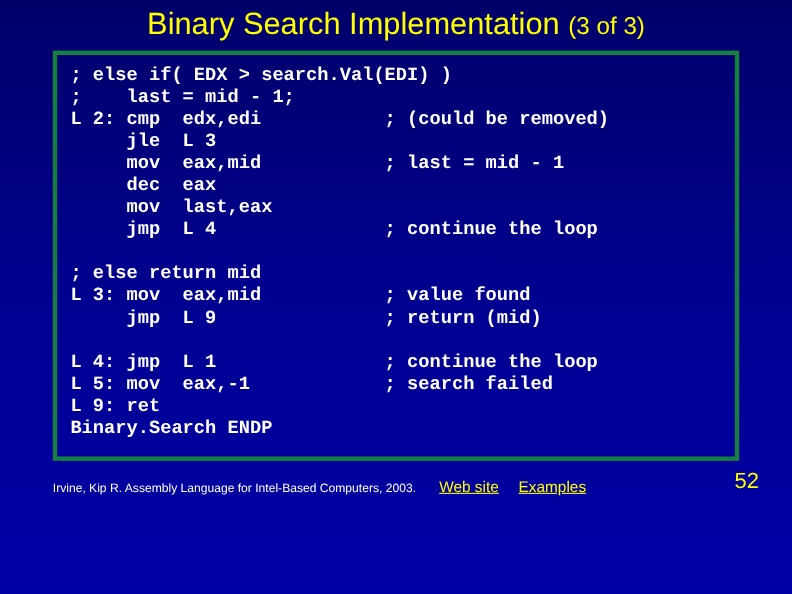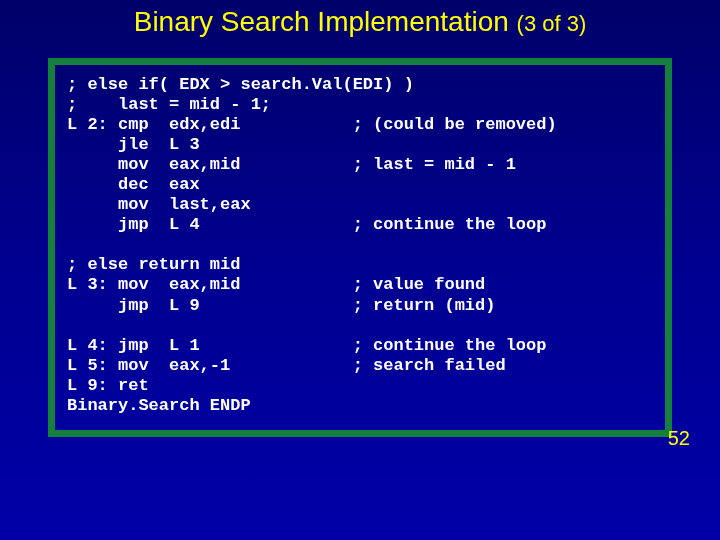--- a/index.html
+++ b/index.html
@@ -23,22 +23,22 @@
     font-size: 28px;
     font-weight: normal;
     text-align: center;
     padding-top: 6px;
     padding-bottom: 8px;
   }
   .title .sub {
     font-size: 22px;
   }
   .codebox {
-    margin: 12px 48px;
-    border: 7px solid #15803d;
+    margin: 0 48px;
+    border: 4px solid #15803d;
     padding: 10px 12px 14px 12px;
     color: #ffffff;
     font-family: "Courier New", Courier, monospace;
     font-size: 17px;
     font-weight: bold;
     line-height: 1.18;
     white-space: pre;
   }
   .footer {
     position: absolute;
@@ -91,16 +91,23 @@
 
 ; else return mid
 L 3: mov  eax,mid           ; value found
      jmp  L 9               ; return (mid)
 
 L 4: jmp  L 1               ; continue the loop
 L 5: mov  eax,-1            ; search failed
 L 9: ret
 Binary.Search ENDP</div>
 
+  <div class="footer">
+    <span class="citation">Irvine, Kip R. Assembly Language for Intel-Based Computers, 2003.</span>
+    <span class="links">
+      <span>Web site</span>
+      <span>Examples</span>
+    </span>
+  </div>
 
   <div class="pagenum">52</div>
 
 </div>
 
 </body></html>

